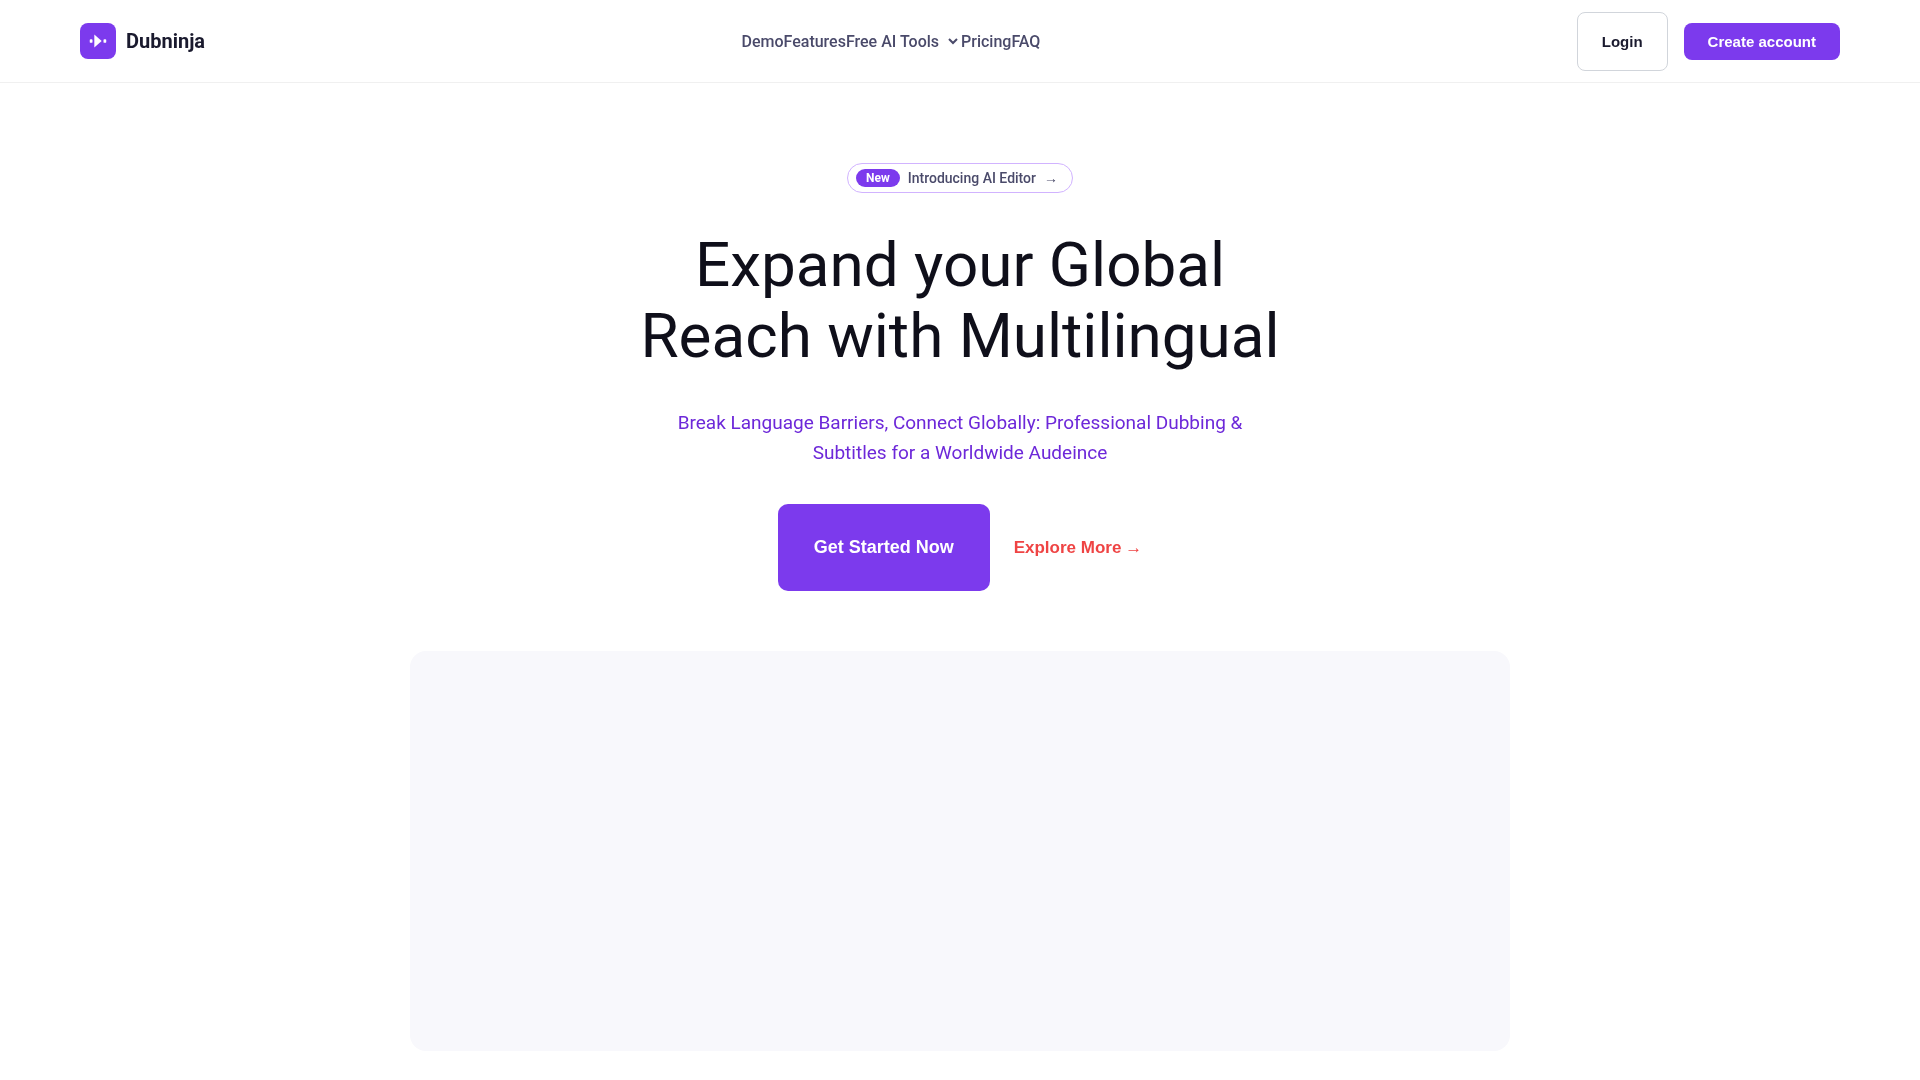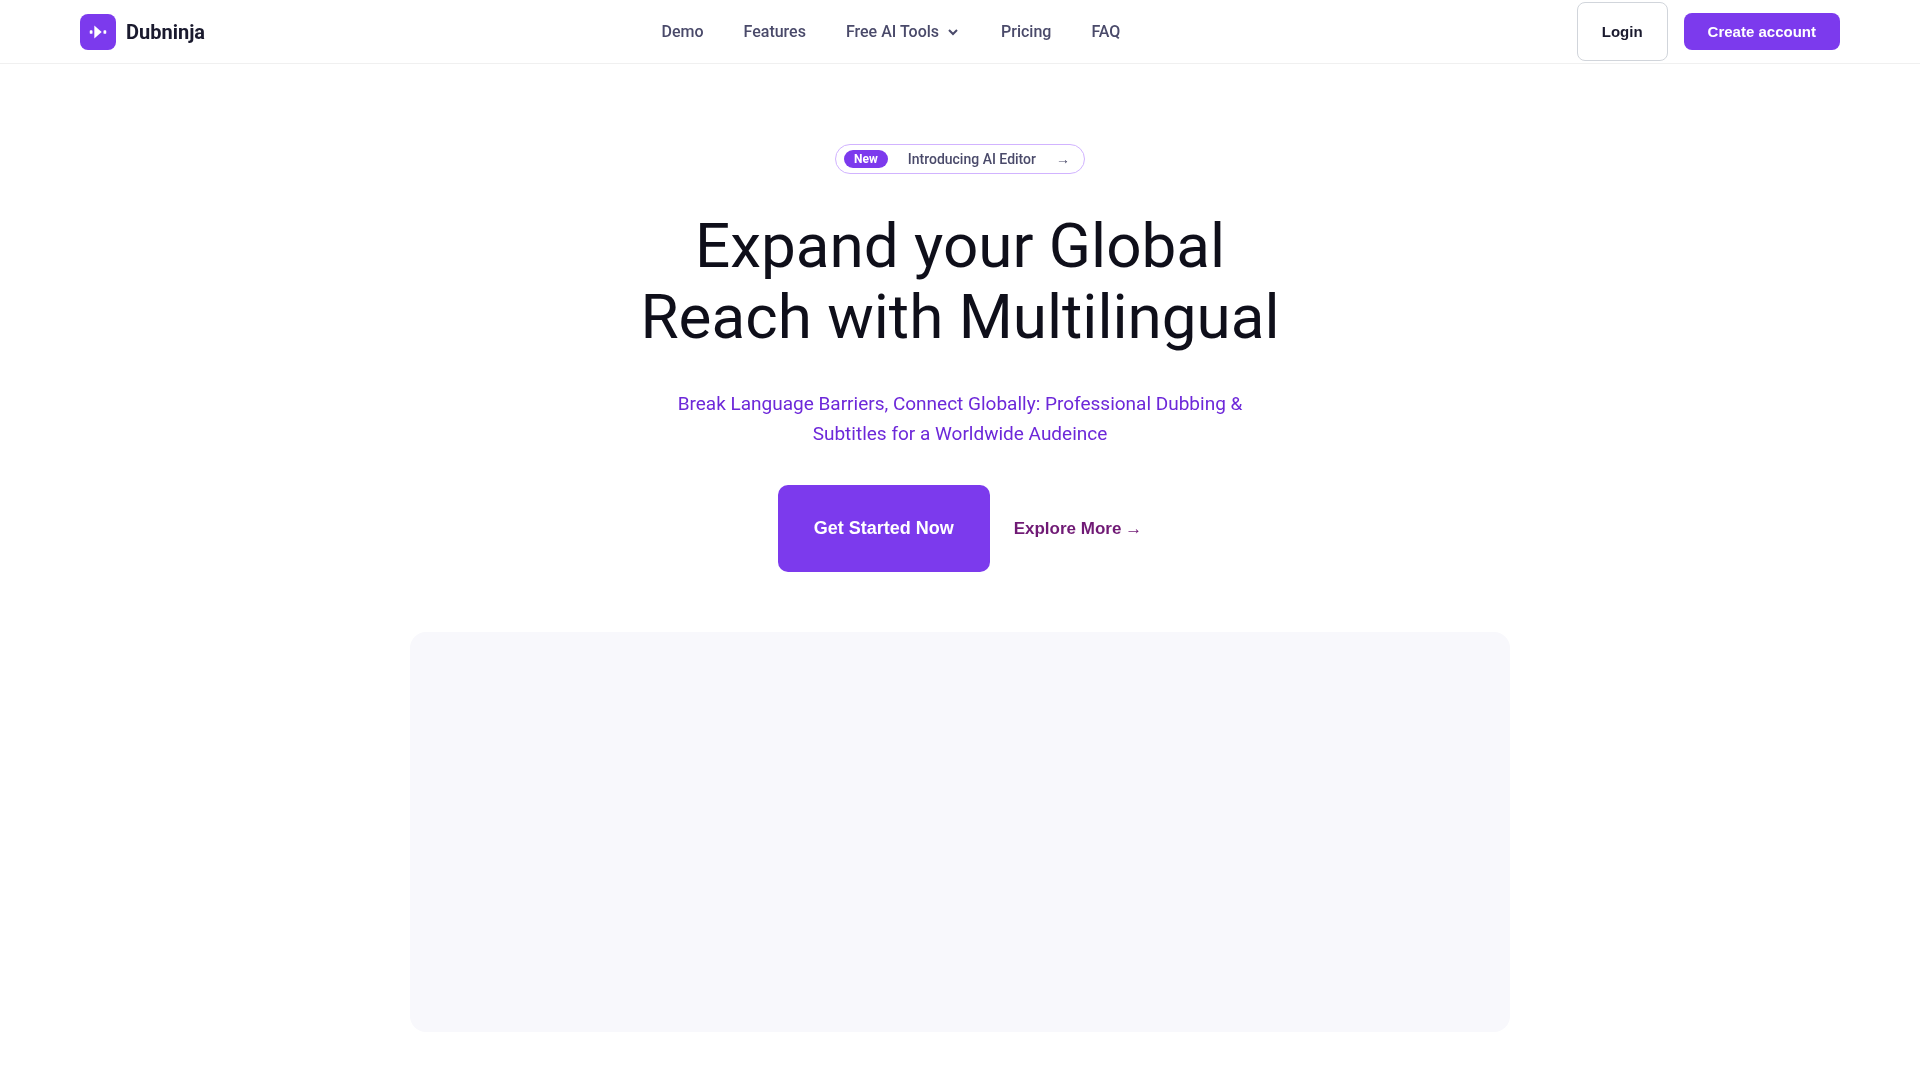--- a/index.html
+++ b/index.html
@@ -15,21 +15,21 @@
       width: 1920px;
       min-height: 1080px;
     }
 
     
     .navbar {
       display: flex;
       align-items: center;
       justify-content: space-between;
       padding: 0 80px;
-      height: 64px;
+      height: 83px;
       border-bottom: 1px solid #f0f0f0;
       background: #ffffff;
       position: sticky;
       top: 0;
       z-index: 100;
     }
 
     .nav-logo {
       display: flex;
       align-items: center;
@@ -56,21 +56,20 @@
 
     .logo-text {
       font-size: 20px;
       font-weight: 700;
       color: #1a1a2e;
     }
 
     .nav-links {
       display: flex;
       align-items: flex-end;
-      gap: 40px;
       list-style: none;
     }
 
     .nav-links a {
       text-decoration: none;
       color: #4a4a6a;
       font-size: 16px;
       font-weight: 500;
     }
 
@@ -122,21 +121,21 @@
       display: flex;
       flex-direction: column;
       align-items: center;
       text-align: center;
       padding: 80px 20px 60px;
     }
 
     .new-badge {
       display: inline-flex;
       align-items: center;
-      gap: 20px;
+      gap: 8px;
       border: 1.5px solid #d1b3ff;
       border-radius: 999px;
       padding: 5px 14px 5px 8px;
       margin-bottom: 36px;
       background: #ffffff;
     }
 
     .new-pill {
       background: #7c3aed;
       color: #ffffff;
@@ -185,21 +184,21 @@
       border: none;
       border-radius: 10px;
       background: #7c3aed;
       color: #ffffff;
       font-size: 18px;
       font-weight: 700;
       cursor: pointer;
     }
 
     .btn-explore {
-      color: #701a75;
+      color: #ef4444;
       font-size: 17px;
       font-weight: 600;
       background: none;
       border: none;
       cursor: pointer;
       display: flex;
       align-items: center;
       gap: 4px;
     }
 

